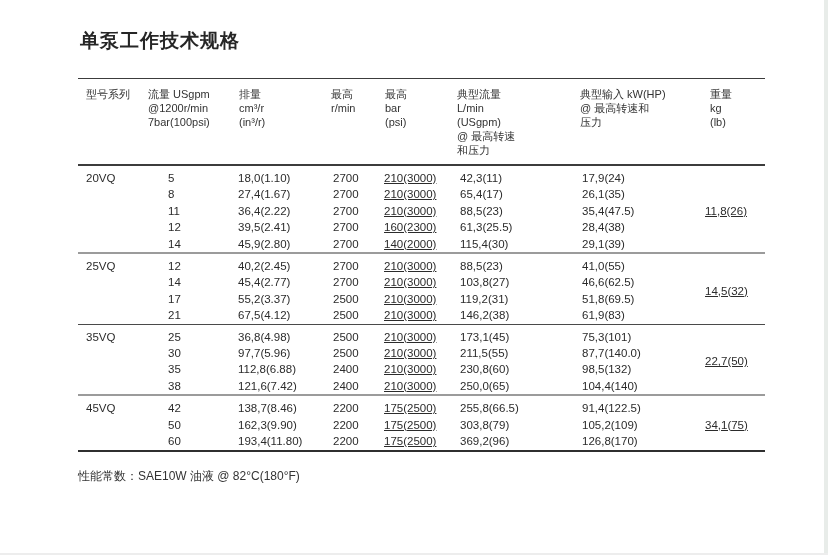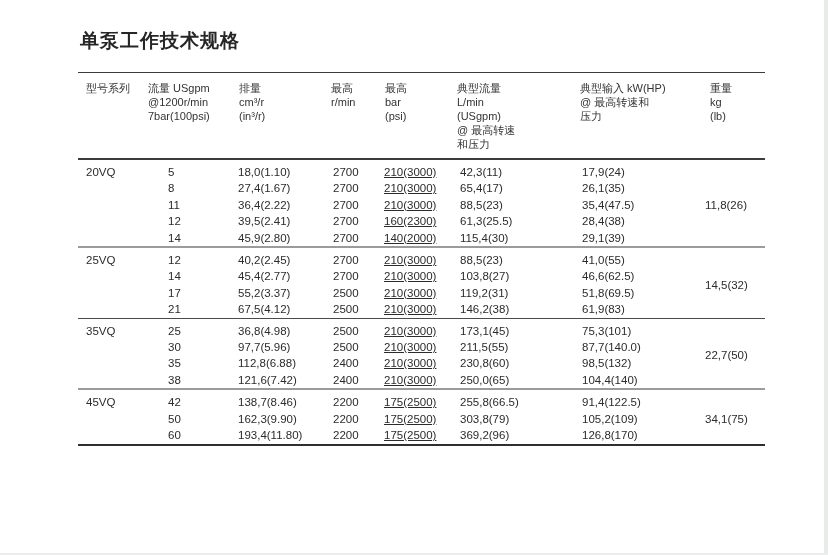--- a/index.html
+++ b/index.html
@@ -13,21 +13,21 @@
     font-weight: bold;
     letter-spacing: 1px;
     color: #262626;
     margin-bottom: 0;
   }
 
   table.spec {
     border-collapse: collapse;
     table-layout: fixed;
     width: 687px;
-    margin-top: 18px;
+    margin-top: 24px;
     margin-left: -2px;
     border-bottom: 2px solid #2f2f2f;
   }
 
   col.c-model   { width: 68px; }
   col.c-flow    { width: 80px; }
   col.c-disp    { width: 95px; }
   col.c-rpm     { width: 55px; }
   col.c-bar     { width: 75px; }
   col.c-typflow { width: 120px; }
@@ -64,21 +64,21 @@
     color: #2b2b2b;
     padding: 0;
   }
   td.model   { padding-left: 8px; }
   td.flow    { padding-left: 22px; }
   td.disp    { padding-left: 12px; }
   td.rpm     { padding-left: 12px; }
   td.bar     { padding-left: 8px; text-decoration: underline; }
   td.typflow { padding-left: 9px; }
   td.input   { padding-left: 11px; }
-  td.weight  { padding-left: 4px; vertical-align: middle; }
+  td.weight  { padding-left: 4px; vertical-align: middle; text-decoration: underline; }
 
   tr.first-row td { padding-top: 4px; }
   tr.sep-gray > td { border-top: 2px solid #9b9b9b; }
   tr.sep-dark > td { border-top: 1px solid #4a4a4a; }
 
   .notes { margin-top: 13px; margin-left: -2px; }
   .notes p {
     font-size: 12px;
     line-height: 22.5px;
     color: #333;
@@ -278,18 +278,19 @@
         <td class="disp">193,4(11.80)</td>
         <td class="rpm">2200</td>
         <td class="bar">175(2500)</td>
         <td class="typflow">369,2(96)</td>
         <td class="input">126,8(170)</td>
       </tr>
     </tbody>
   </table>
 
   <div class="notes">
+    <p>性能常数：SAE10W 油液 @ 82°C(180°F)</p>
   </div>
 
 </div>
 
 <div class="edge-right"></div>
 <div class="edge-bottom"></div>
 
 </body></html>

